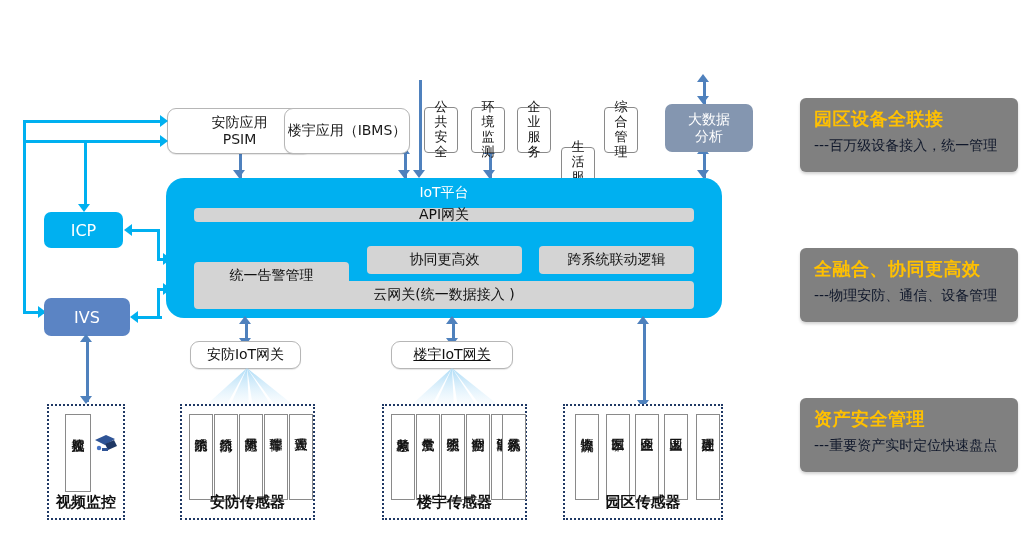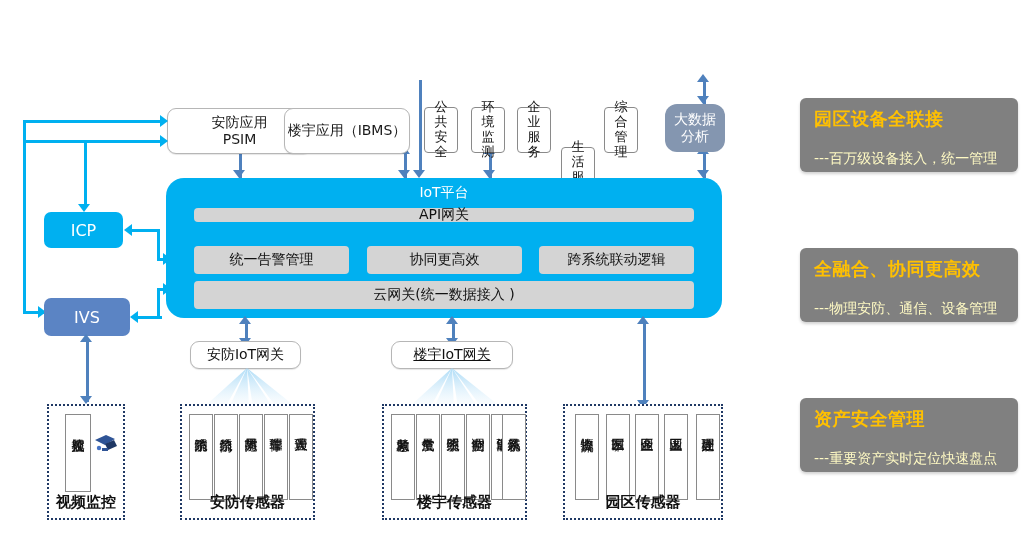--- a/index.html
+++ b/index.html
@@ -55,21 +55,21 @@
   .vbox{position:absolute;top:8px;border:1px solid #8a8a8a;background:#fff;
     width:22px;font-size:13px;line-height:1.0;color:#111;text-align:center;
     padding:2px 0 2px 0;}
   .vbox span{writing-mode:vertical-rl;text-orientation:upright;display:inline-block;
     letter-spacing:0px;}
 
   
   .feature{width:218px;height:74px;background:#808080;border-radius:6px;
     box-shadow:0 2px 3px rgba(0,0,0,.18);padding:9px 12px 0 14px;}
   .feature .ft{color:#ffc000;font-size:18px;font-weight:bold;letter-spacing:.5px;}
-  .feature .fs{color:#fef9c3;font-size:14px;margin-top:19px;}
+  .feature .fs{color:#0f172a;font-size:14px;margin-top:6px;}
 
   
   .vline{position:absolute;background:#4f81bd;width:3px;}
   .vline-cy{position:absolute;background:#00b0f0;width:3px;}
   .hline-cy{position:absolute;background:#00b0f0;height:3px;}
   .arw{position:absolute;width:0;height:0;}
   .arw-d-blue{border-left:6px solid transparent;border-right:6px solid transparent;
     border-top:8px solid #4f81bd;}
   .arw-u-blue{border-left:6px solid transparent;border-right:6px solid transparent;
     border-bottom:8px solid #4f81bd;}
@@ -147,21 +147,21 @@
       <span>服务</span>
     </div>
   </div>
   <div class="abs mini-box" style="left:604px;top:107px;">
     <div>
       <span>综合</span>
       <span>管理</span>
     </div>
   </div>
 
-  <div class="abs bigdata-box" style="left:665px;top:104px;width:60px;height:48px;border-radius:12px;">
+  <div class="abs bigdata-box" style="left:665px;top:104px;width:88px;height:48px;">
     <div>
       <div>大数据</div>
       <div>分析</div>
     </div>
   </div>
 
   <div class="hline-cy" style="left:23px;top:120px;width:140px;"></div>
   <div class="abs arw arw-r-cy" style="left:160px;top:115px;"></div>
   <div class="hline-cy" style="left:23px;top:140px;width:140px;"></div>
   <div class="abs arw arw-r-cy" style="left:160px;top:135px;"></div>
@@ -193,21 +193,21 @@
   <div class="hline-cy" style="left:157px;top:288px;width:12px;"></div>
   <div class="abs arw arw-r-cy" style="left:163px;top:283px;"></div>
 
   <div class="vline" style="left:86px;top:340px;height:62px;"></div>
   <div class="abs arw arw-u-blue" style="left:80px;top:334px;"></div>
   <div class="abs arw arw-d-blue" style="left:80px;top:396px;"></div>
 
   <div class="abs iot-platform">
     <div class="iot-title">IoT平台</div>
     <div class="iot-sub" style="left:28px;top:30px;width:500px;height:14px;">API网关</div>
-    <div class="iot-sub" style="left:28px;top:68px;width:155px;height:28px;">统一告警管理</div>
+    <div class="iot-sub" style="left:28px;top:84px;width:155px;height:28px;">统一告警管理</div>
     <div class="iot-sub" style="left:201px;top:68px;width:155px;height:28px;">协同更高效</div>
     <div class="iot-sub" style="left:373px;top:68px;width:155px;height:28px;">跨系统联动逻辑</div>
     <div class="iot-sub" style="left:28px;top:103px;width:500px;height:28px;">云网关(统一数据接入 )</div>
   </div>
 
   <div class="vline" style="left:245px;top:322px;height:20px;"></div>
   <div class="abs arw arw-u-blue" style="left:239px;top:316px;"></div>
   <div class="abs arw arw-d-blue" style="left:239px;top:338px;"></div>
 
   <div class="vline" style="left:452px;top:322px;height:20px;"></div>

